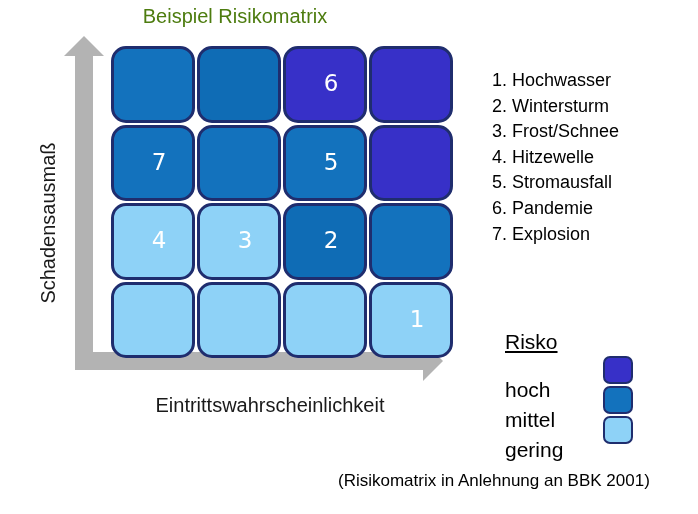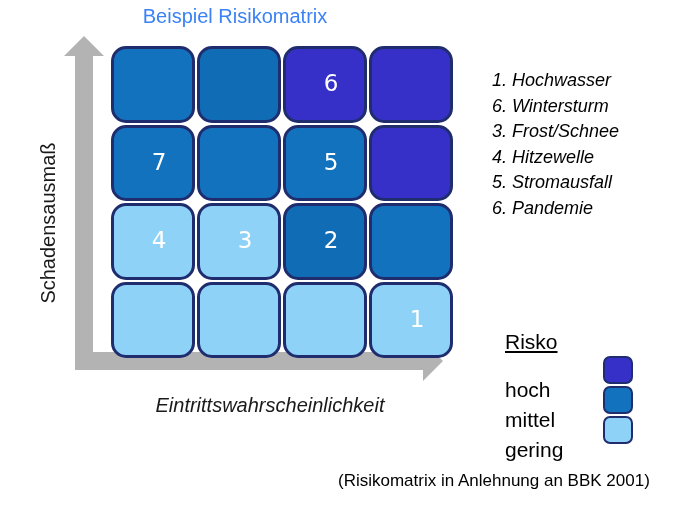--- a/index.html
+++ b/index.html
@@ -19,21 +19,21 @@
 
   
   #chart-title {
     position: absolute;
     left: 0;
     top: 4px;
     width: 470px;
     text-align: center;
     font-size: 20px;
     line-height: 24px;
-    color: #3b82f6;
+    color: #4d7c0f;
   }
 
   
   #axes-layer {
     position: absolute;
     left: 0;
     top: 0;
     width: 698px;
     height: 514px;
     pointer-events: none;
@@ -56,21 +56,20 @@
   
   #x-axis-label {
     position: absolute;
     left: 85px;
     top: 393px;
     width: 370px;
     text-align: center;
     font-size: 20px;
     line-height: 24px;
     color: #1a1a1a;
-    font-style: italic;
   }
 
   
   #risk-matrix {
     position: absolute;
     left: 111px;
     top: 46px;
     width: 342px;
     height: 312px;
     display: grid;
@@ -99,21 +98,20 @@
   #hazard-list {
     position: absolute;
     left: 492px;
     top: 68px;
     font-size: 18px;
     line-height: 25.6px;
     color: #000000;
   }
   .hazard-item {
     white-space: nowrap;
-    font-style: italic;
   }
 
   
   #risk-legend {
     position: absolute;
     left: 505px;
     top: 320px;
     width: 180px;
   }
   #risk-legend-title {
@@ -202,25 +200,26 @@
     <div class="matrix-cell" style="background: rgb(142, 210, 247);"></div>
     <div class="matrix-cell" style="background: rgb(142, 210, 247);"></div>
     <div class="matrix-cell" style="background: rgb(142, 210, 247);"></div>
     <div class="matrix-cell" style="background: rgb(142, 210, 247);">
       <span class="cell-num">1</span>
     </div>
   </div>
 
 <div id="hazard-list">
     <div class="hazard-item">1. Hochwasser</div>
-    <div class="hazard-item">6. Wintersturm</div>
+    <div class="hazard-item">2. Wintersturm</div>
     <div class="hazard-item">3. Frost/Schnee</div>
     <div class="hazard-item">4. Hitzewelle</div>
     <div class="hazard-item">5. Stromausfall</div>
     <div class="hazard-item">6. Pandemie</div>
+    <div class="hazard-item">7. Explosion</div>
   </div>
 
 <div id="risk-legend">
   <div id="risk-legend-title">Risko</div>
   <div id="risk-legend-rows">
       <div class="legend-row">
         <span class="legend-label">hoch</span>
         <span class="legend-swatch" style="background: rgb(55, 48, 200);"></span>
       </div>
       <div class="legend-row">

